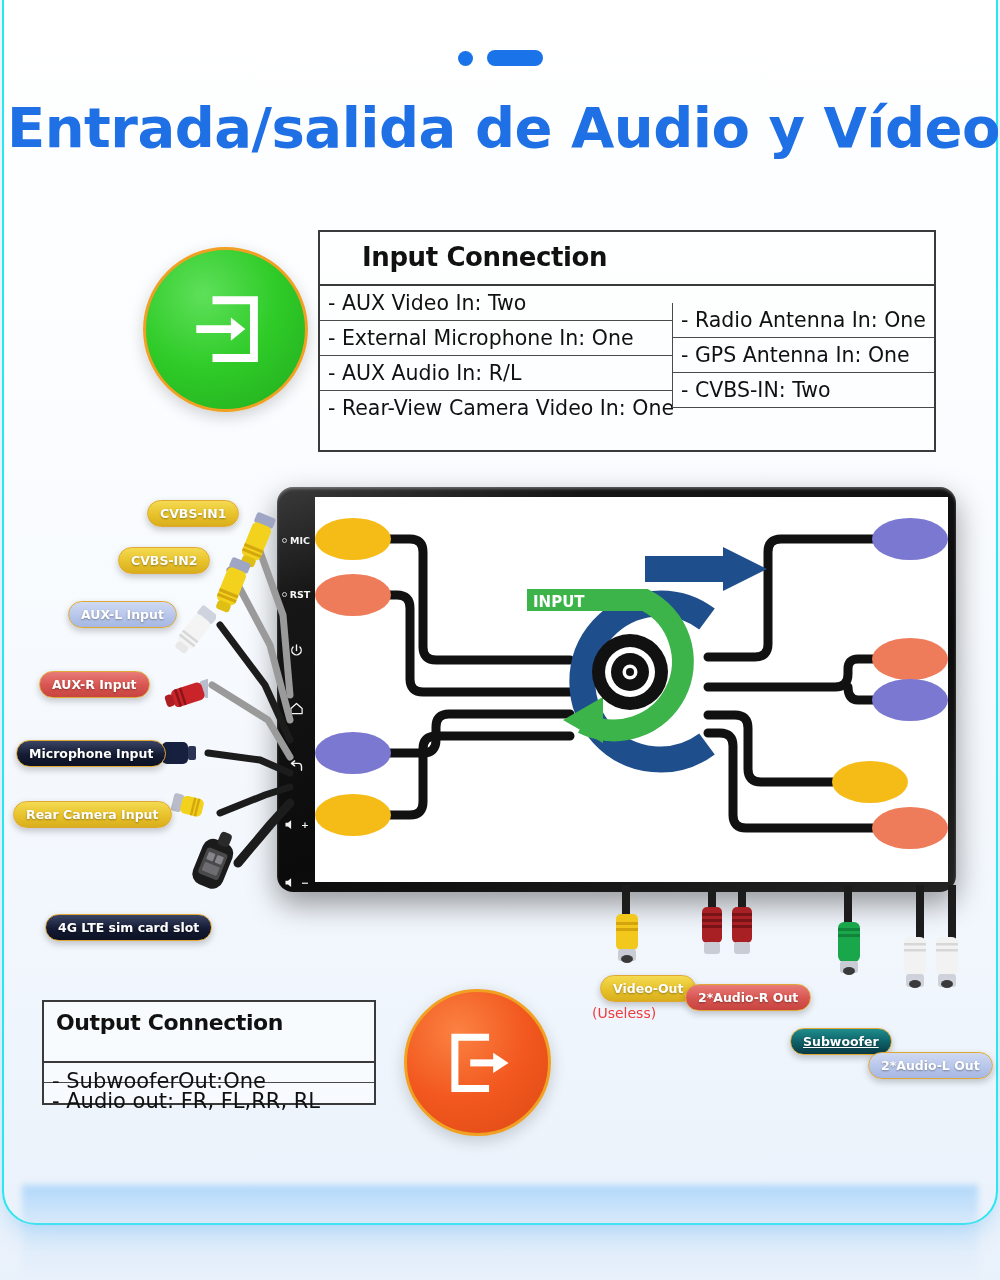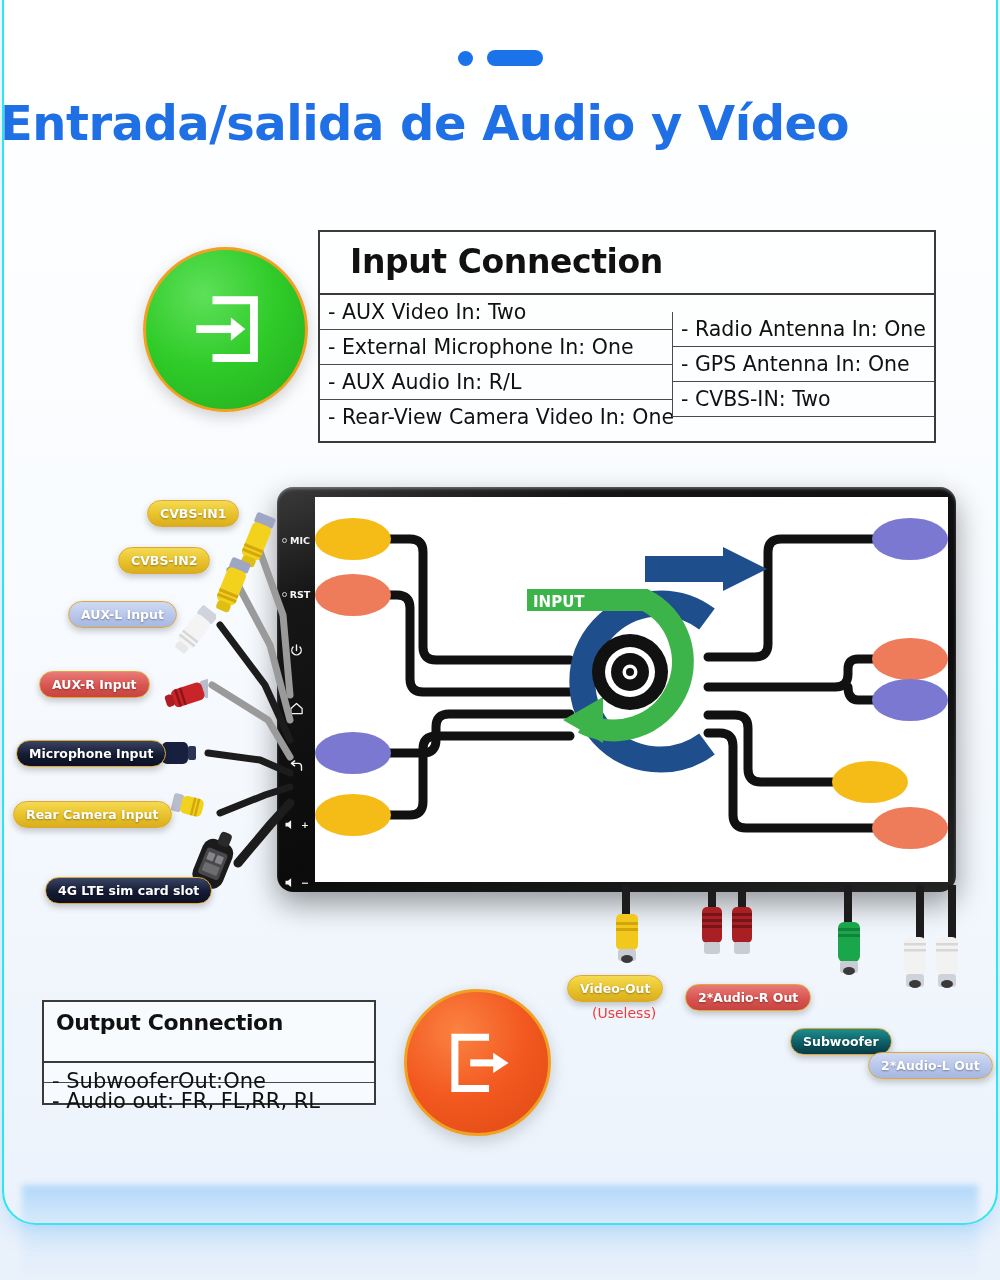--- a/index.html
+++ b/index.html
@@ -34,50 +34,50 @@
   
   .deco-row {
     position: absolute; top: 50px; left: 0; width: 100%;
     display: flex; justify-content: center; align-items: center; gap: 14px;
   }
   .deco-dot { width: 15px; height: 15px; border-radius: 50%; background: #1a73e8; }
   .deco-pill { width: 56px; height: 16px; border-radius: 9px; background: #1a73e8; }
 
   #page-title {
     position: absolute; top: 95px; left: 0; width: 100%;
-    text-align: left;
-    font-size: 48px; font-weight: bold; color: #1f6fe5;
+    text-align: right;
+    font-size: 56px; font-weight: bold; color: #1f6fe5;
     letter-spacing: -0.5px;
     font-family: "DejaVu Sans", sans-serif;
   }
 
   
   .spec-table {
     position: absolute;
     border: 2px solid #3a3a3a;
     background: rgba(255,255,255,.55);
     font-family: "DejaVu Sans", sans-serif;
   }
   .spec-title {
-    font-size: 33px; font-weight: bold; color: #111;
-    padding: 10px 0 12px 30px;
+    font-size: 26px; font-weight: bold; color: #111;
+    padding: 10px 0 12px 42px;
     border-bottom: 2px solid #3a3a3a;
     letter-spacing: -.4px;
   }
   .spec-row {
     border-bottom: 1.5px solid #4a4a4a;
     font-size: 20.5px; color: #111;
     height: 35px; line-height: 35px;
     padding-left: 8px;
     white-space: nowrap;
   }
   .spec-row:last-child { border-bottom: none; }
 
   #input-table { left: 318px; top: 230px; width: 618px; }
-  #input-table .spec-body { position: relative; height: 146px; padding-left: 38px; }
+  #input-table .spec-body { position: relative; height: 164px; padding-left: 38px; }
   #input-table .col-left {
     position: absolute; left: 0; top: 0; width: 352px;
   }
   #input-table .col-right {
     position: absolute; left: 352px; top: 17px; width: 262px;
     border-left: 1.5px solid #4a4a4a;
   }
   #input-table .col-right .spec-row { border-bottom: 1.5px solid #4a4a4a; }
   #input-table .col-left .spec-row:nth-child(4) { width: 614px; }
 
@@ -386,21 +386,21 @@
       <rect x="26" y="2" width="12" height="14" rx="4" fill="#2a2a2a"></rect>
     </g>
   </svg>
 
   <div class="conn-label lbl-yellow" style="left:147px; top:500px;">CVBS-IN1</div>
   <div class="conn-label lbl-yellow" style="left:118px; top:547px;">CVBS-IN2</div>
   <div class="conn-label lbl-blueish" style="left:68px; top:601px;">AUX-L Input</div>
   <div class="conn-label lbl-red" style="left:39px; top:671px;">AUX-R Input</div>
   <div class="conn-label lbl-dark" style="left:16px; top:740px;">Microphone Input</div>
   <div class="conn-label lbl-yellow" style="left:13px; top:801px;">Rear Camera Input</div>
-  <div class="conn-label lbl-dark" style="left:45px; top:877px;text-align:center;">4G LTE sim card slot</div>
+  <div class="conn-label lbl-dark" style="left:45px; top:914px;text-align:center;">4G LTE sim card slot</div>
 
   <svg class="cable-svg" style="left:590px; top:885px; width:380px; height:130px;" viewBox="0 0 380 130">
     <g stroke="#1c1c1c" stroke-width="8" fill="none" stroke-linecap="round">
       <path d="M36 0 V30"></path>
       <path d="M122 0 V22"></path>
       <path d="M152 0 V22"></path>
       <path d="M258 0 V38"></path>
       <path d="M330 0 V52"></path>
       <path d="M362 0 V52"></path>
     </g>
@@ -449,24 +449,24 @@
     </g>
     <g transform="translate(32,0)">
       <rect x="4" y="2" width="22" height="38" rx="6" fill="#f2f2f2"></rect>
       <rect x="4" y="8" width="22" height="2.5" fill="#d7d7d7"></rect>
       <rect x="4" y="14" width="22" height="2.5" fill="#d7d7d7"></rect>
       <rect x="6" y="39" width="18" height="13" rx="3" fill="#cfd2da"></rect>
       <ellipse cx="15" cy="49" rx="6" ry="4" fill="#3a3a3a"></ellipse>
     </g>
   </svg>
 
-  <div class="conn-label lbl-yellow" style="left:567px; top:975px;text-align:center;">Video-Out</div>
+  <div class="conn-label lbl-yellow" style="left:600px; top:975px;text-align:center;">Video-Out</div>
   <div class="useless-note" style="left:592px; top:1005px;">(Useless)</div>
   <div class="conn-label lbl-red" style="left:685px; top:984px;">2*Audio-R Out</div>
-  <div class="conn-label lbl-teal" style="left:790px; top:1028px;">Subwoofer</div>
+  <div class="conn-label lbl-teal" style="left:790px; top:1028px;text-decoration:underline;">Subwoofer</div>
   <div class="conn-label lbl-blueish" style="left:868px; top:1052px;">2*Audio-L Out</div>
 
   <div class="spec-table" id="output-table">
     <div class="spec-title">Output Connection</div>
     <div class="spec-row">- SubwooferOut:One</div>
     <div class="spec-row">- Audio out: FR, FL,RR, RL</div>
   </div>
 
   <div class="badge-circle" id="output-badge">
     <svg viewBox="0 0 64 64">

